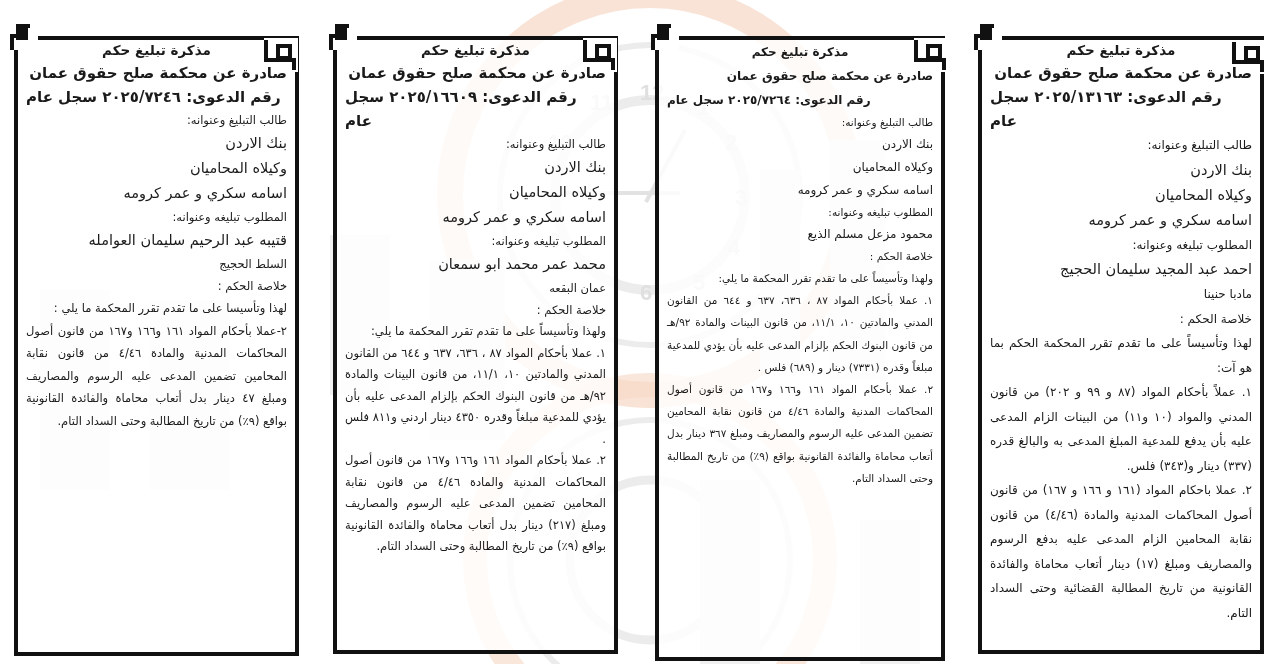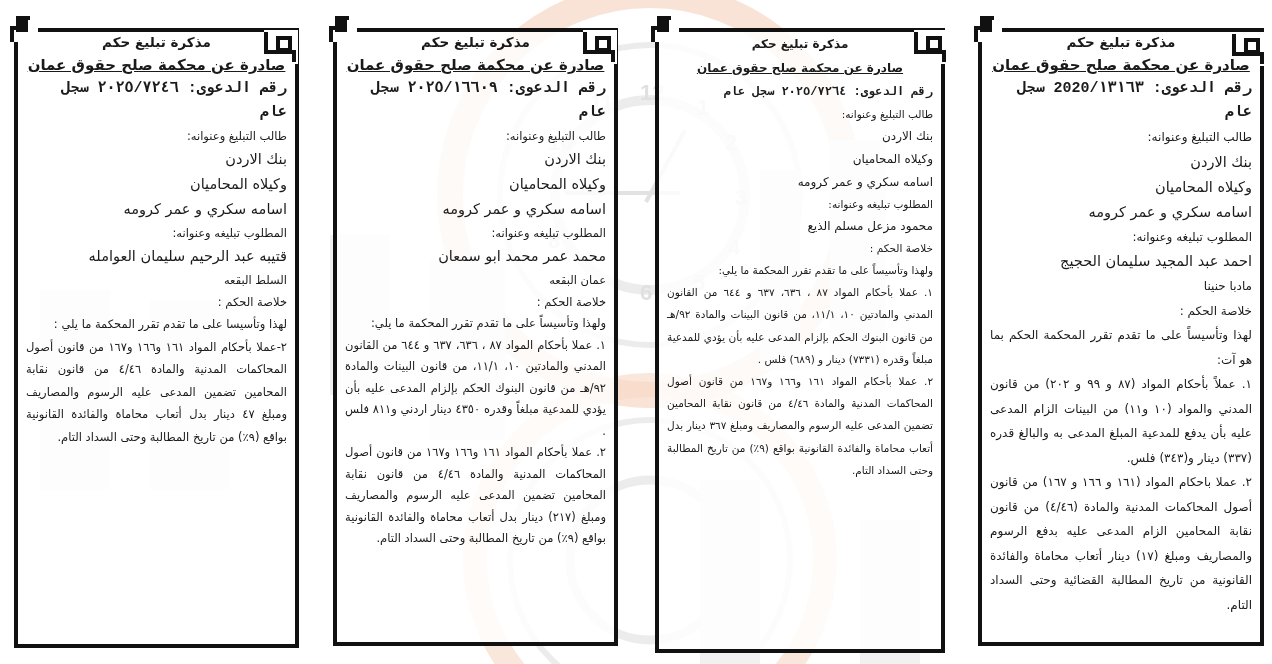--- a/index.html
+++ b/index.html
@@ -3,21 +3,21 @@
   <meta charset="utf-8">
   <style>
     * { box-sizing: border-box; margin: 0; padding: 0; }
     html, body { width: 1272px; height: 664px; overflow: hidden; background: #ffffff; }
     body { position: relative; font-family: "DejaVu Sans", sans-serif; color: #1a1a1a; }
 
     .watermark { position: absolute; inset: 0; pointer-events: none; z-index: 0; }
 
     .notice {
       position: absolute;
-      top: 18px;
+      top: 26px;
       z-index: 1;
       direction: rtl;
       text-align: right;
     }
     .frame {
       position: absolute;
       border: 4px solid #111;
       background: rgba(255,255,255,0.82);
     }
     .corner {
@@ -33,32 +33,30 @@
       direction: rtl;
       text-align: right;
     }
     .title {
       text-align: center;
       font-weight: bold;
       font-size: 13.5px;
       line-height: 21px;
     }
     .court {
-      text-align: center;
+      text-align: right;
       font-weight: bold;
       font-size: 15px;
       line-height: 24px;
-      text-decoration: underline;
     }
     .caseno {
-      text-align: right;
+      text-align: left;
       font-weight: bold;
       font-size: 15px;
       line-height: 24px;
-      font-family: Liberation Mono, monospace;
     }
     .label {
       font-size: 11.5px;
       line-height: 22px;
     }
     .party {
       text-align: right;
       font-weight: normal;
       font-size: 14.5px;
       line-height: 25px;
@@ -127,21 +125,21 @@
       </svg>
   </div>
   <div class="corner" style="right:2px; top:14px; width:34px; height:34px;">
     <svg width="34" height="34" viewBox="0 0 34 34">
         <path d="M2 2 V22 H30 V32 M14 8 h12 v12 h-12 Z" fill="none" stroke="#111" stroke-width="4"></path>
       </svg>
   </div>
   <div class="content" style="left:0; top:14px; width:286px;">
     <div class="title">مذكرة تبليغ حكم</div>
     <div class="court">صادرة عن محكمة صلح حقوق عمان</div>
-    <div class="caseno">رقم الدعوى: 2020/١٣١٦٣ سجل عام</div>
+    <div class="caseno">رقم الدعوى: ٢٠٢٥/١٣١٦٣ سجل عام</div>
     <div class="label">طالب التبليغ وعنوانه:</div>
     <div class="party">بنك الاردن</div>
     <div class="party">وكيلاه المحاميان</div>
     <div class="party">اسامه سكري و عمر كرومه</div>
     <div class="label">المطلوب تبليغه وعنوانه:</div>
     <div class="party">احمد عبد المجيد سليمان الحجيج</div>
     <div class="address">مادبا حنينا</div>
     <div class="summary-label">خلاصة الحكم :</div>
     <div class="body-text">لهذا وتأسيساً على ما تقدم تقرر المحكمة الحكم بما هو آت:</div>
     <div class="body-text">١. عملاً بأحكام المواد (٨٧ و ٩٩ و ٢٠٢) من قانون المدني والمواد (١٠ و١١) من البينات الزام المدعى عليه بأن يدفع للمدعية المبلغ المدعى به والبالغ قدره (٣٣٧) دينار و(٣٤٣) فلس.</div>
@@ -226,18 +224,18 @@
   <div class="content" style="left:0; top:14px; width:285px;">
     <div class="title">مذكرة تبليغ حكم</div>
     <div class="court">صادرة عن محكمة صلح حقوق عمان</div>
     <div class="caseno">رقم الدعوى: ٢٠٢٥/٧٢٤٦ سجل عام</div>
     <div class="label">طالب التبليغ وعنوانه:</div>
     <div class="party">بنك الاردن</div>
     <div class="party">وكيلاه المحاميان</div>
     <div class="party">اسامه سكري و عمر كرومه</div>
     <div class="label">المطلوب تبليغه وعنوانه:</div>
     <div class="party">قتيبه عبد الرحيم سليمان العوامله</div>
-    <div class="address">السلط البقعه</div>
+    <div class="address">السلط الحجيج</div>
     <div class="summary-label">خلاصة الحكم :</div>
     <div class="body-text">لهذا وتأسيسا على ما تقدم تقرر المحكمة ما يلي :</div>
     <div class="body-text">٢-عملا بأحكام المواد ١٦١ و١٦٦ و١٦٧ من قانون أصول المحاكمات المدنية والمادة ٤/٤٦ من قانون نقابة المحامين تضمين المدعى عليه الرسوم والمصاريف ومبلغ ٤٧ دينار بدل أتعاب محاماة والفائدة القانونية بواقع (٩٪) من تاريخ المطالبة وحتى السداد التام.</div>
   </div>
 </section>
 
 </body></html>

